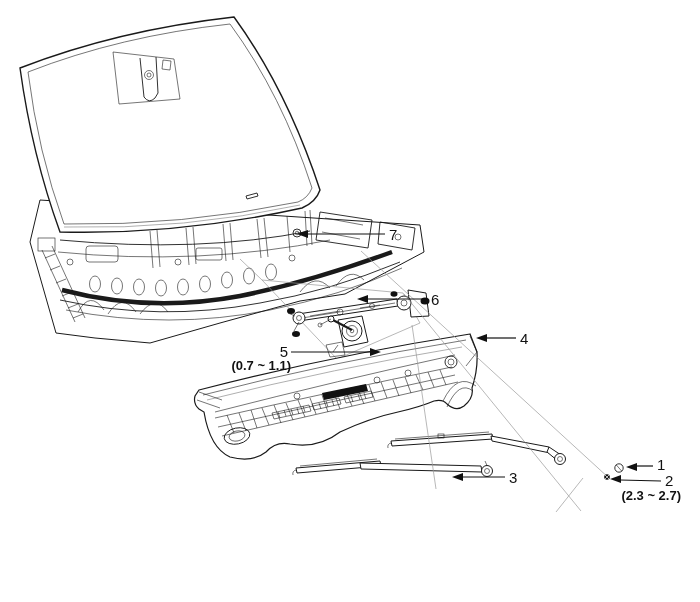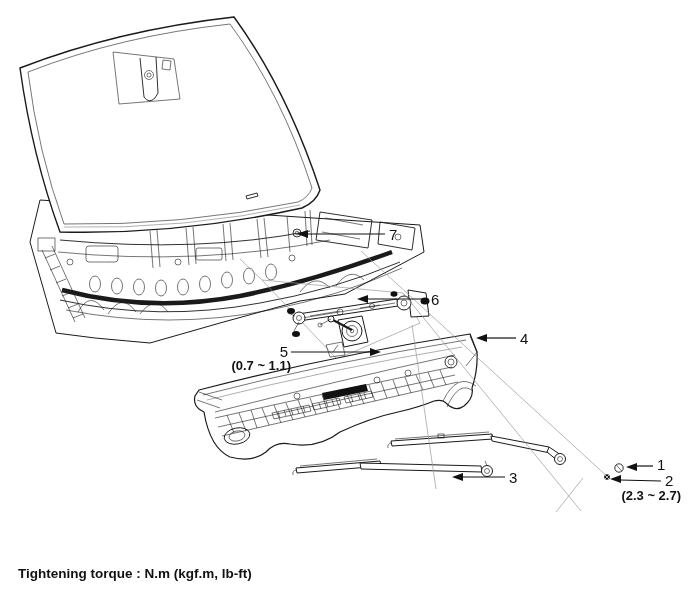--- a/index.html
+++ b/index.html
@@ -223,14 +223,13 @@
       </g>
       <g>
         <path class="callout-line" d="M620,480 L661,481"></path>
         <polygon class="dark" points="610,479 621,475 621,483"></polygon>
         <text class="callout-num" x="665" y="486">2</text>
         <text class="torque" x="681" y="500" text-anchor="end">(2.3 ~ 2.7)</text>
       </g>
     </g>
   </svg>
 
-  <div id="footer-note">Tightening torque : N.m (kgf.m, lb-ft)</div>
 </div>
 
 </body></html>

